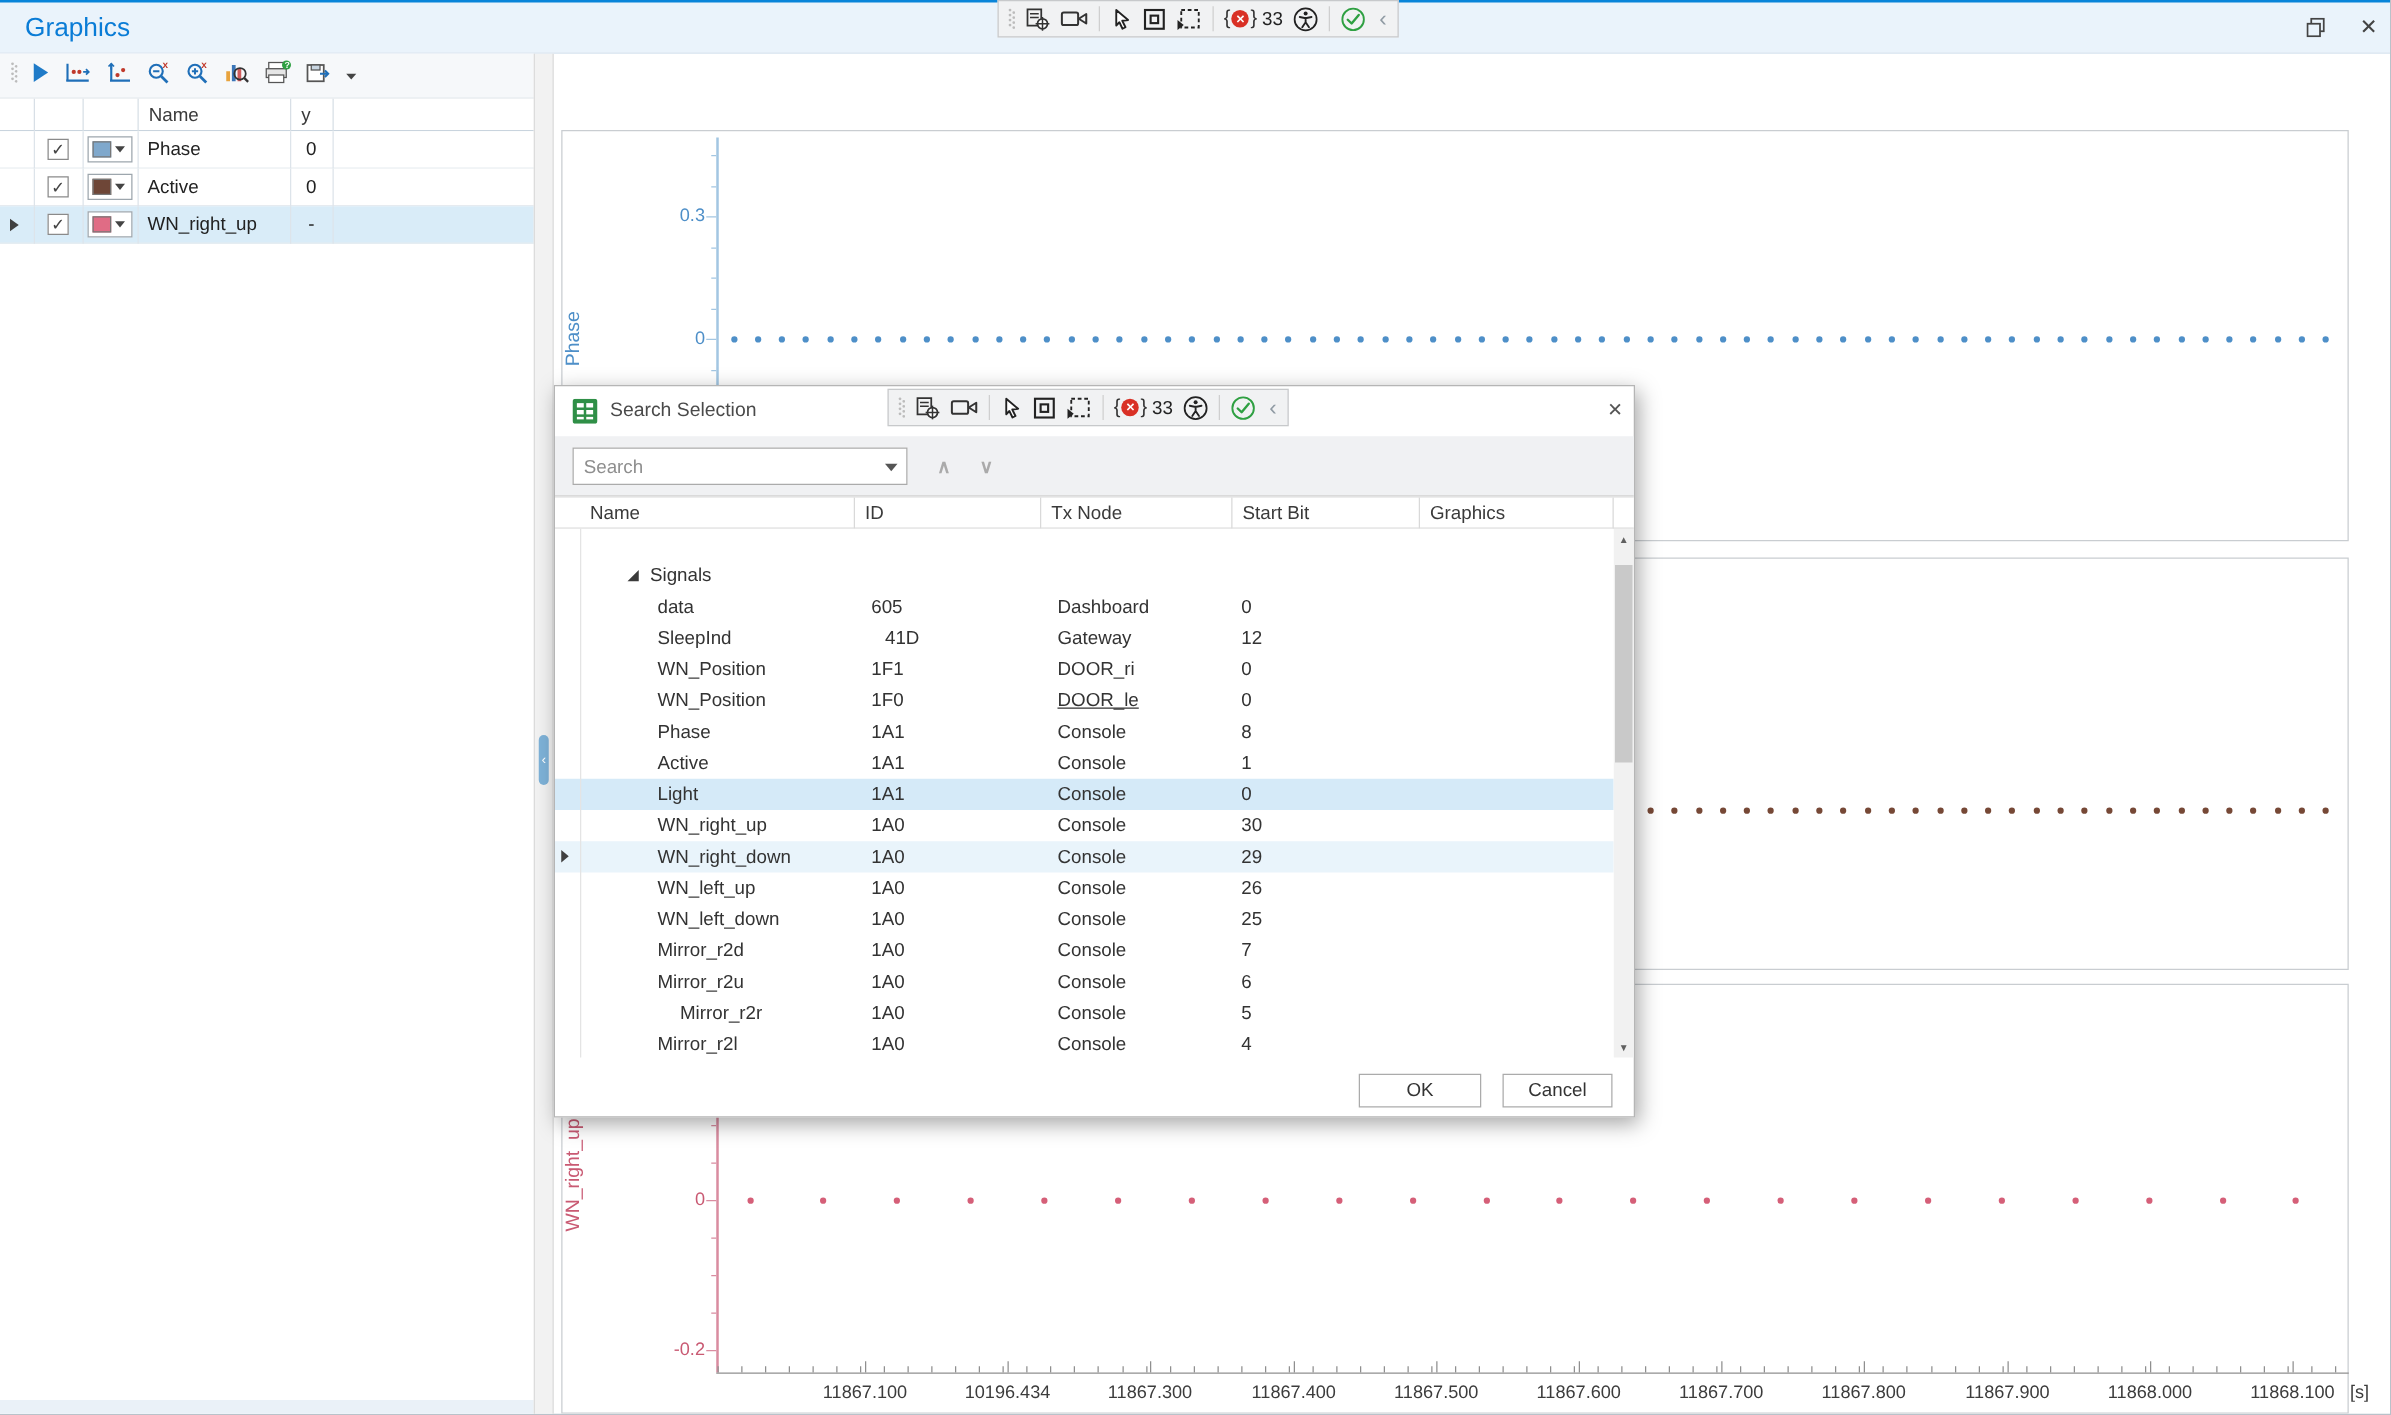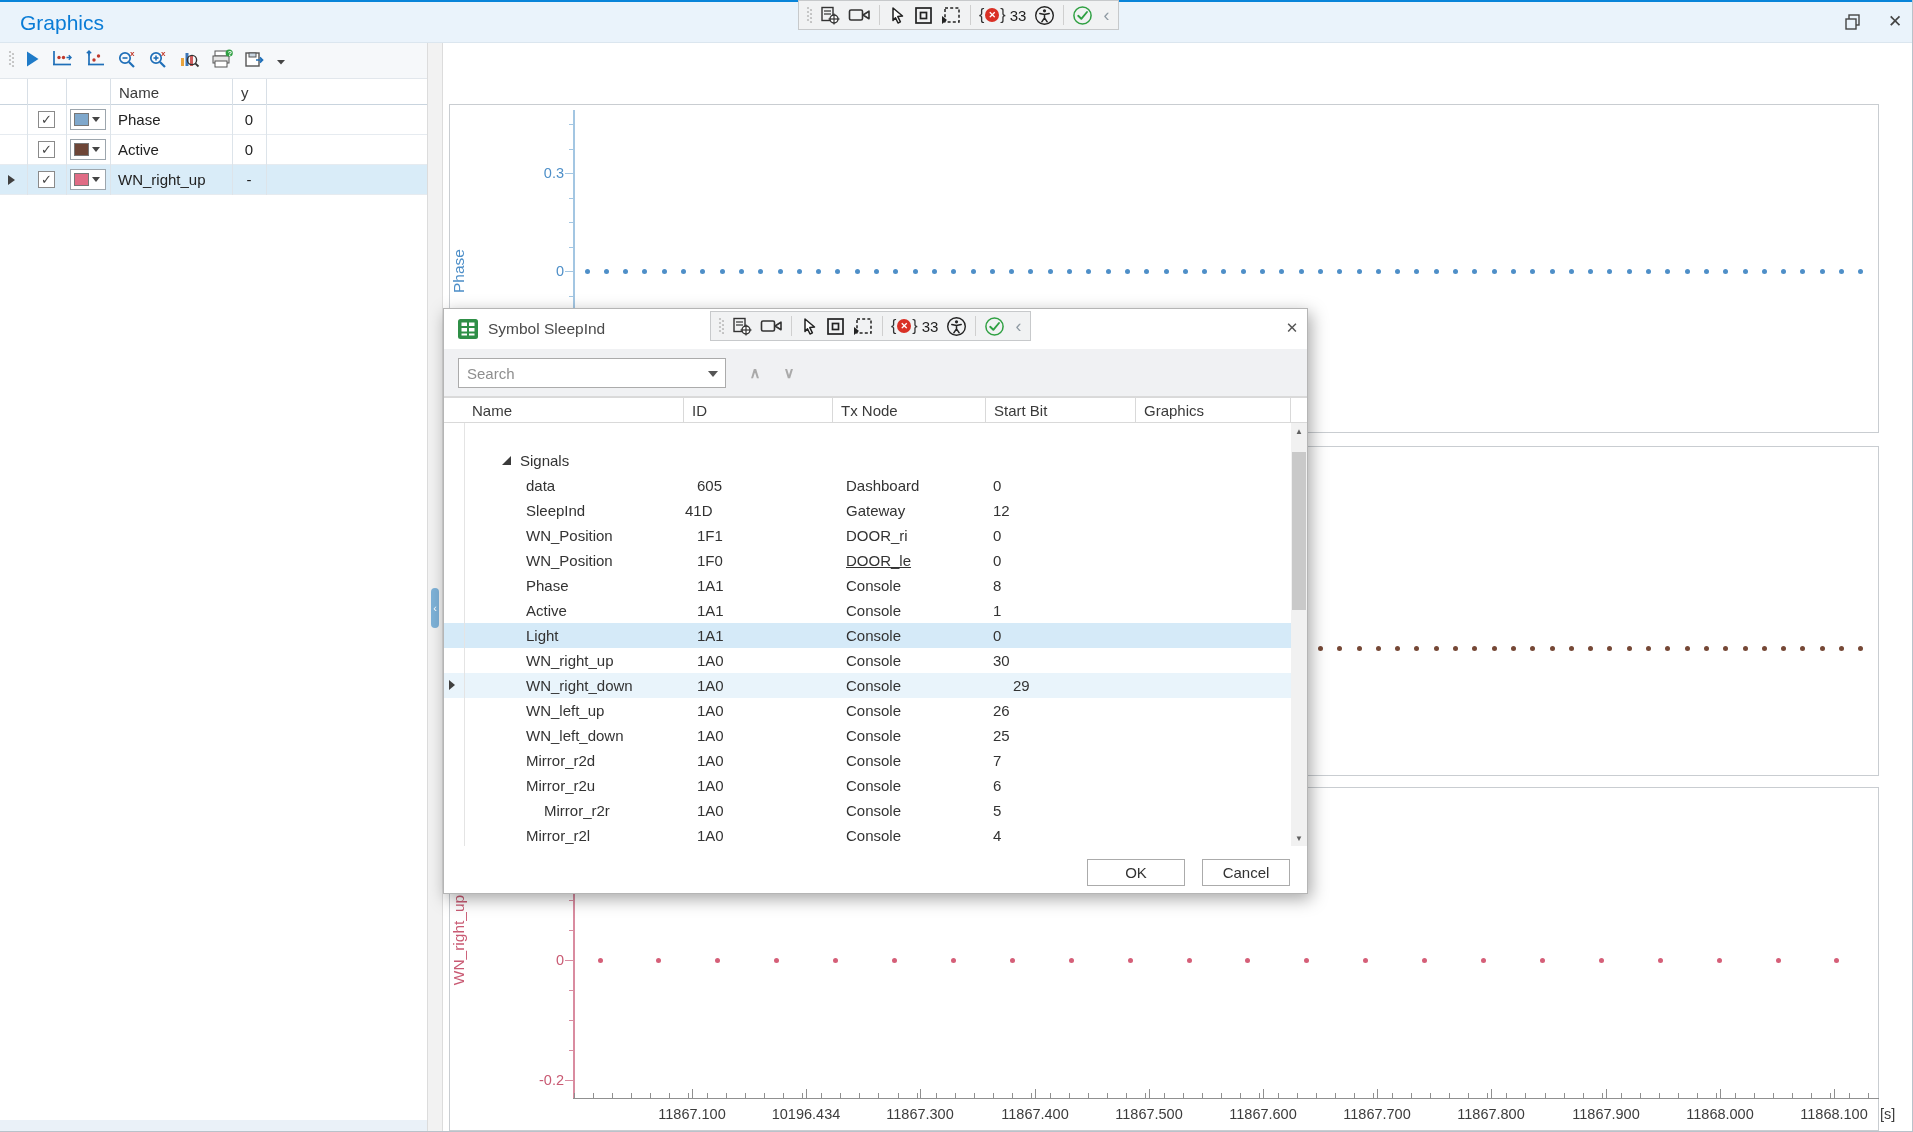--- a/index.html
+++ b/index.html
@@ -611,21 +611,21 @@
     <svg width="20" height="20" viewBox="0 0 20 20">
         <rect width="20" height="20" rx="2.5" fill="#2f8f47"></rect>
         <rect x="3.5" y="3.5" width="5.5" height="3.5" fill="#fff"></rect>
         <rect x="11" y="3.5" width="5.5" height="3.5" fill="#fff"></rect>
         <rect x="3.5" y="9" width="5.5" height="3.5" fill="#fff"></rect>
         <rect x="11" y="9" width="5.5" height="3.5" fill="#fff"></rect>
         <rect x="3.5" y="14.5" width="5.5" height="2" fill="#fff"></rect>
         <rect x="11" y="14.5" width="5.5" height="2" fill="#fff"></rect>
       </svg>
   </div>
-  <div id="dlg-title" class="abs">Symbol SleepInd</div>
+  <div id="dlg-title" class="abs">Search Selection</div>
   <div id="dlg-close" class="abs">✕</div>
   <div id="dlg-mini" class="abs mini-toolbar">
       <div class="tbtn">
         <svg width="6" height="20" viewBox="0 0 6 20">
           <circle cx="2" cy="3" r="1.1" fill="#bcbcbc"></circle>
           <circle cx="5" cy="5" r="1.1" fill="#bcbcbc"></circle>
           <circle cx="2" cy="7" r="1.1" fill="#bcbcbc"></circle>
           <circle cx="5" cy="9" r="1.1" fill="#bcbcbc"></circle>
           <circle cx="2" cy="11" r="1.1" fill="#bcbcbc"></circle>
           <circle cx="5" cy="13" r="1.1" fill="#bcbcbc"></circle>
@@ -714,21 +714,21 @@
         <div class="tcell" style="left: 76px;">Signals</div>
       </div>
       <div class="trow" style="top: 50px;">
         <div class="tcell" style="left: 82px;">data</div>
         <div class="tcell" style="left: 253px;">605</div>
         <div class="tcell" style="left: 402px;">Dashboard</div>
         <div class="tcell" style="left: 549px;">0</div>
       </div>
       <div class="trow" style="top: 75px;">
         <div class="tcell" style="left: 82px;">SleepInd</div>
-        <div class="tcell" style="left: 241px;">41D</div>
+        <div class="tcell" style="left: 264px;">41D</div>
         <div class="tcell" style="left: 402px;">Gateway</div>
         <div class="tcell" style="left: 549px;">12</div>
       </div>
       <div class="trow" style="top: 100px;">
         <div class="tcell" style="left: 82px;">WN_Position</div>
         <div class="tcell" style="left: 253px;">1F1</div>
         <div class="tcell" style="left: 402px;">DOOR_ri</div>
         <div class="tcell" style="left: 549px;">0</div>
       </div>
       <div class="trow" style="top: 125px;">
@@ -759,21 +759,21 @@
         <div class="tcell" style="left: 82px;">WN_right_up</div>
         <div class="tcell" style="left: 253px;">1A0</div>
         <div class="tcell" style="left: 402px;">Console</div>
         <div class="tcell" style="left: 549px;">30</div>
       </div>
       <div class="trow focus" style="top: 250px;">
         <div class="row-marker"></div>
         <div class="tcell" style="left: 82px;">WN_right_down</div>
         <div class="tcell" style="left: 253px;">1A0</div>
         <div class="tcell" style="left: 402px;">Console</div>
-        <div class="tcell" style="left: 569px;">29</div>
+        <div class="tcell" style="left: 549px;">29</div>
       </div>
       <div class="trow" style="top: 275px;">
         <div class="tcell" style="left: 82px;">WN_left_up</div>
         <div class="tcell" style="left: 253px;">1A0</div>
         <div class="tcell" style="left: 402px;">Console</div>
         <div class="tcell" style="left: 549px;">26</div>
       </div>
       <div class="trow" style="top: 300px;">
         <div class="tcell" style="left: 82px;">WN_left_down</div>
         <div class="tcell" style="left: 253px;">1A0</div>

